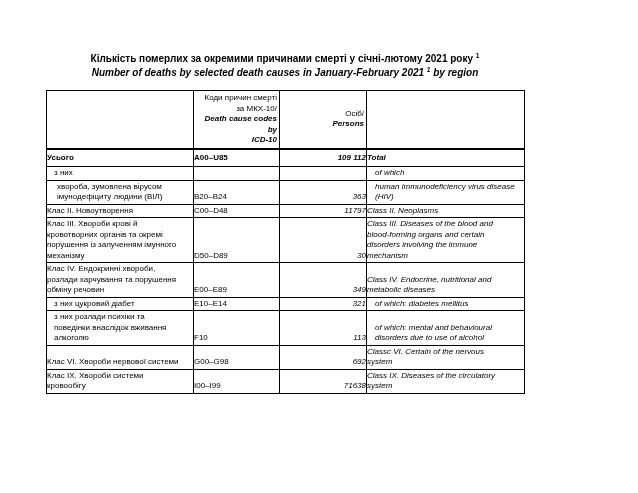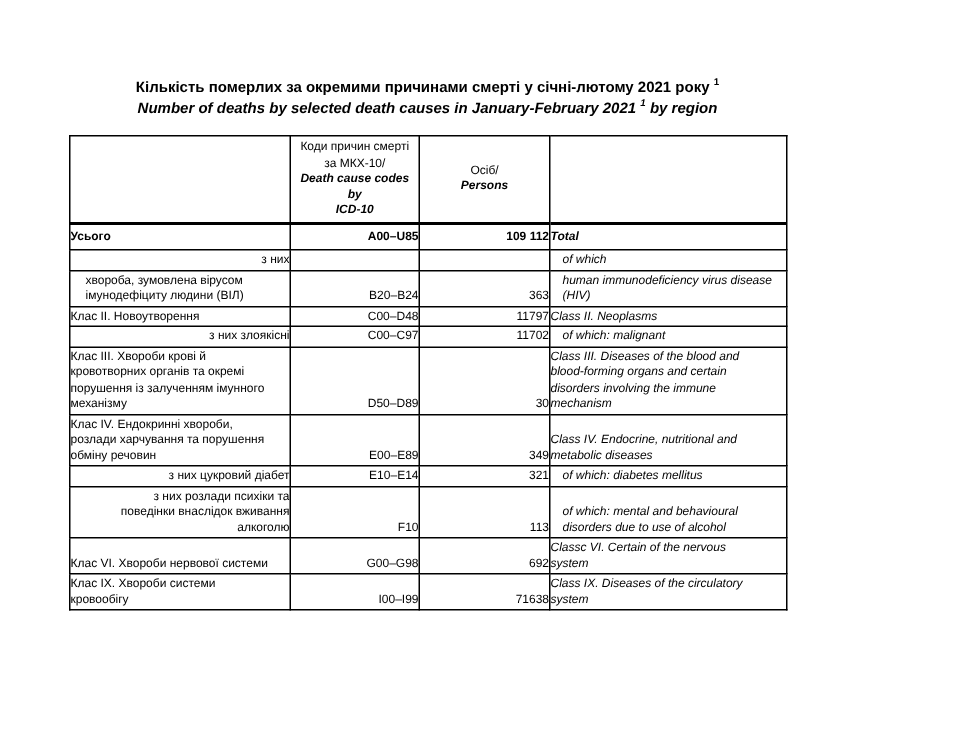--- a/index.html
+++ b/index.html
@@ -51,32 +51,32 @@
     border: 1px solid #000;
     padding: 1px 0;
     font-size: 8px;
     line-height: 10.5px;
     vertical-align: bottom;
     font-weight: normal;
     overflow: hidden;
   }
   table.deaths thead th {
     vertical-align: middle;
-    text-align: center;
+    text-align: right;
     border-bottom: 2px solid #000;
     padding: 2px 2px;
   }
   .pre { white-space: pre-line; }
   .it { font-style: italic; font-weight: bold; }
   td.c1 { text-align: left; white-space: pre-line; }
-  td.c2 { text-align: right; }
-  td.c3 { text-align: right; padding-right: 5px; }
+  td.c2 { text-align: left; }
+  td.c3 { text-align: right; padding-right: 5px; font-style: italic; }
   td.c4 { text-align: left; font-style: italic; white-space: pre-line; margin-top: 32px; }
   tr.bold td { font-weight: bold; padding-top: 3px; padding-bottom: 3px; }
-  tr.ind1 td.c1 { padding-left: 7px; text-align: right; }
+  tr.ind1 td.c1 { padding-left: 7px; }
   tr.ind2 td.c1 { padding-left: 10px; }
   tr.ind1 td.c4, tr.ind2 td.c4 { padding-left: 8px; }
 </style>
 </head>
 <body>
 
 <div class="page">
   <div class="content">
 
     <div class="title-uk"><span>Кількість померлих за окремими причинами смерті у січні-лютому 2021 року</span>
@@ -131,26 +131,20 @@
     <td class="c3">363</td>
     <td class="c4">human immunodeficiency virus disease
 (HIV)</td>
   </tr>
           <tr>
     <td class="c1">Клас II. Новоутворення</td>
     <td class="c2">C00–D48</td>
     <td class="c3">11797</td>
     <td class="c4">Class II. Neoplasms</td>
   </tr>
-          <tr class="ind1">
-    <td class="c1">з них злоякісні</td>
-    <td class="c2">C00–C97</td>
-    <td class="c3">11702</td>
-    <td class="c4">of which: malignant</td>
-  </tr>
           <tr>
     <td class="c1">Клас III. Хвороби крові й
 кровотворних органів та окремі
 порушення із залученням імунного
 механізму</td>
     <td class="c2">D50–D89</td>
     <td class="c3">30</td>
     <td class="c4">Class III. Diseases of the blood and
 blood-forming organs and certain
 disorders involving the immune

